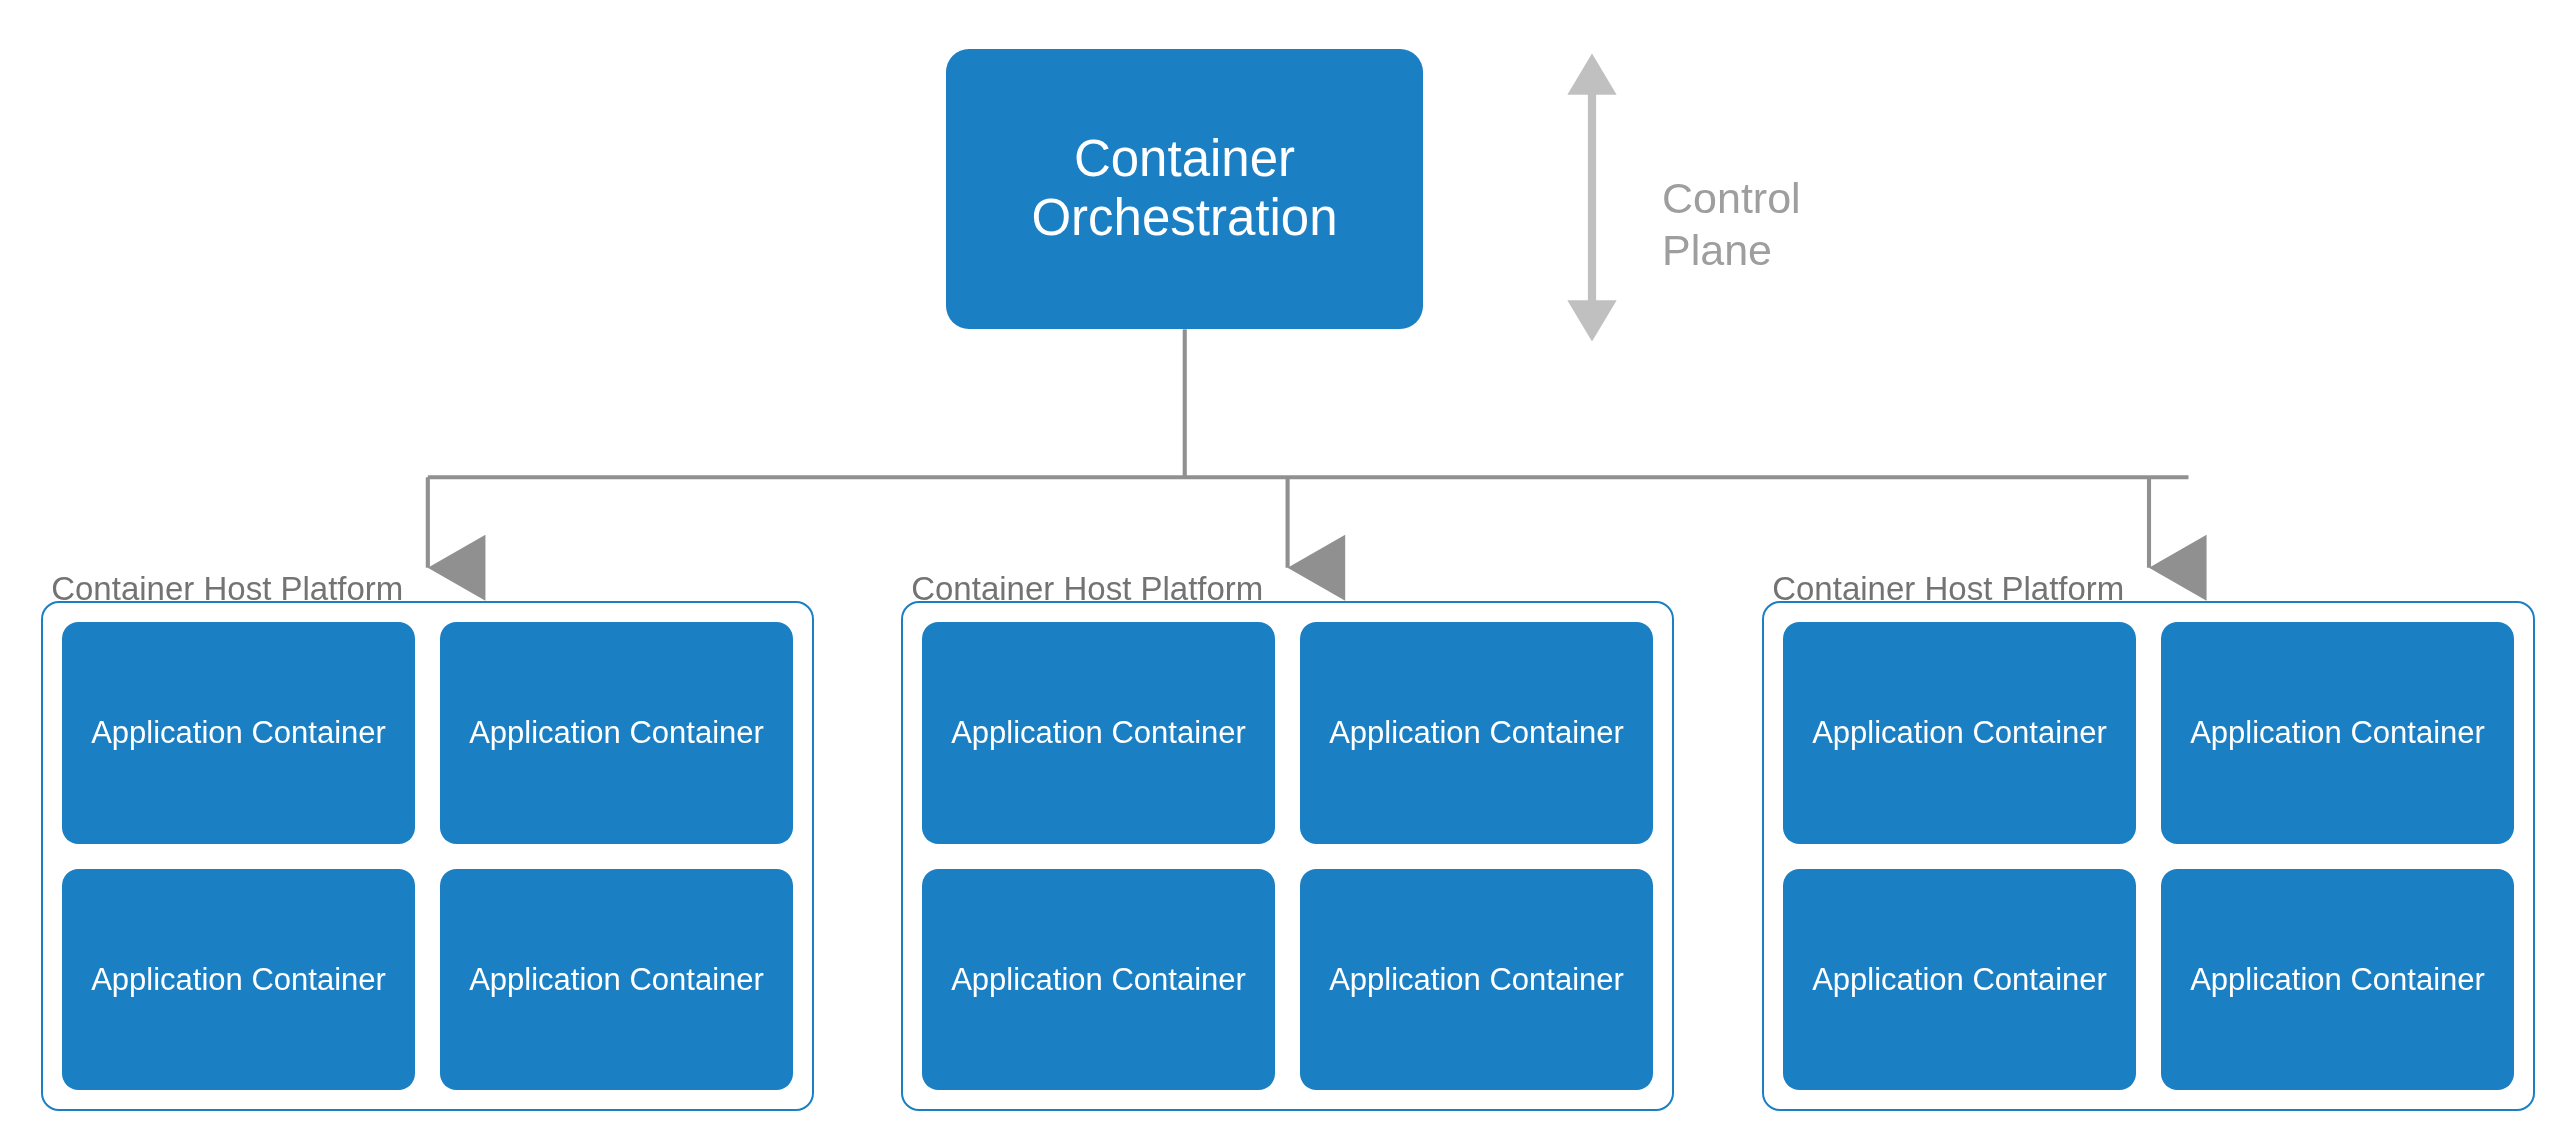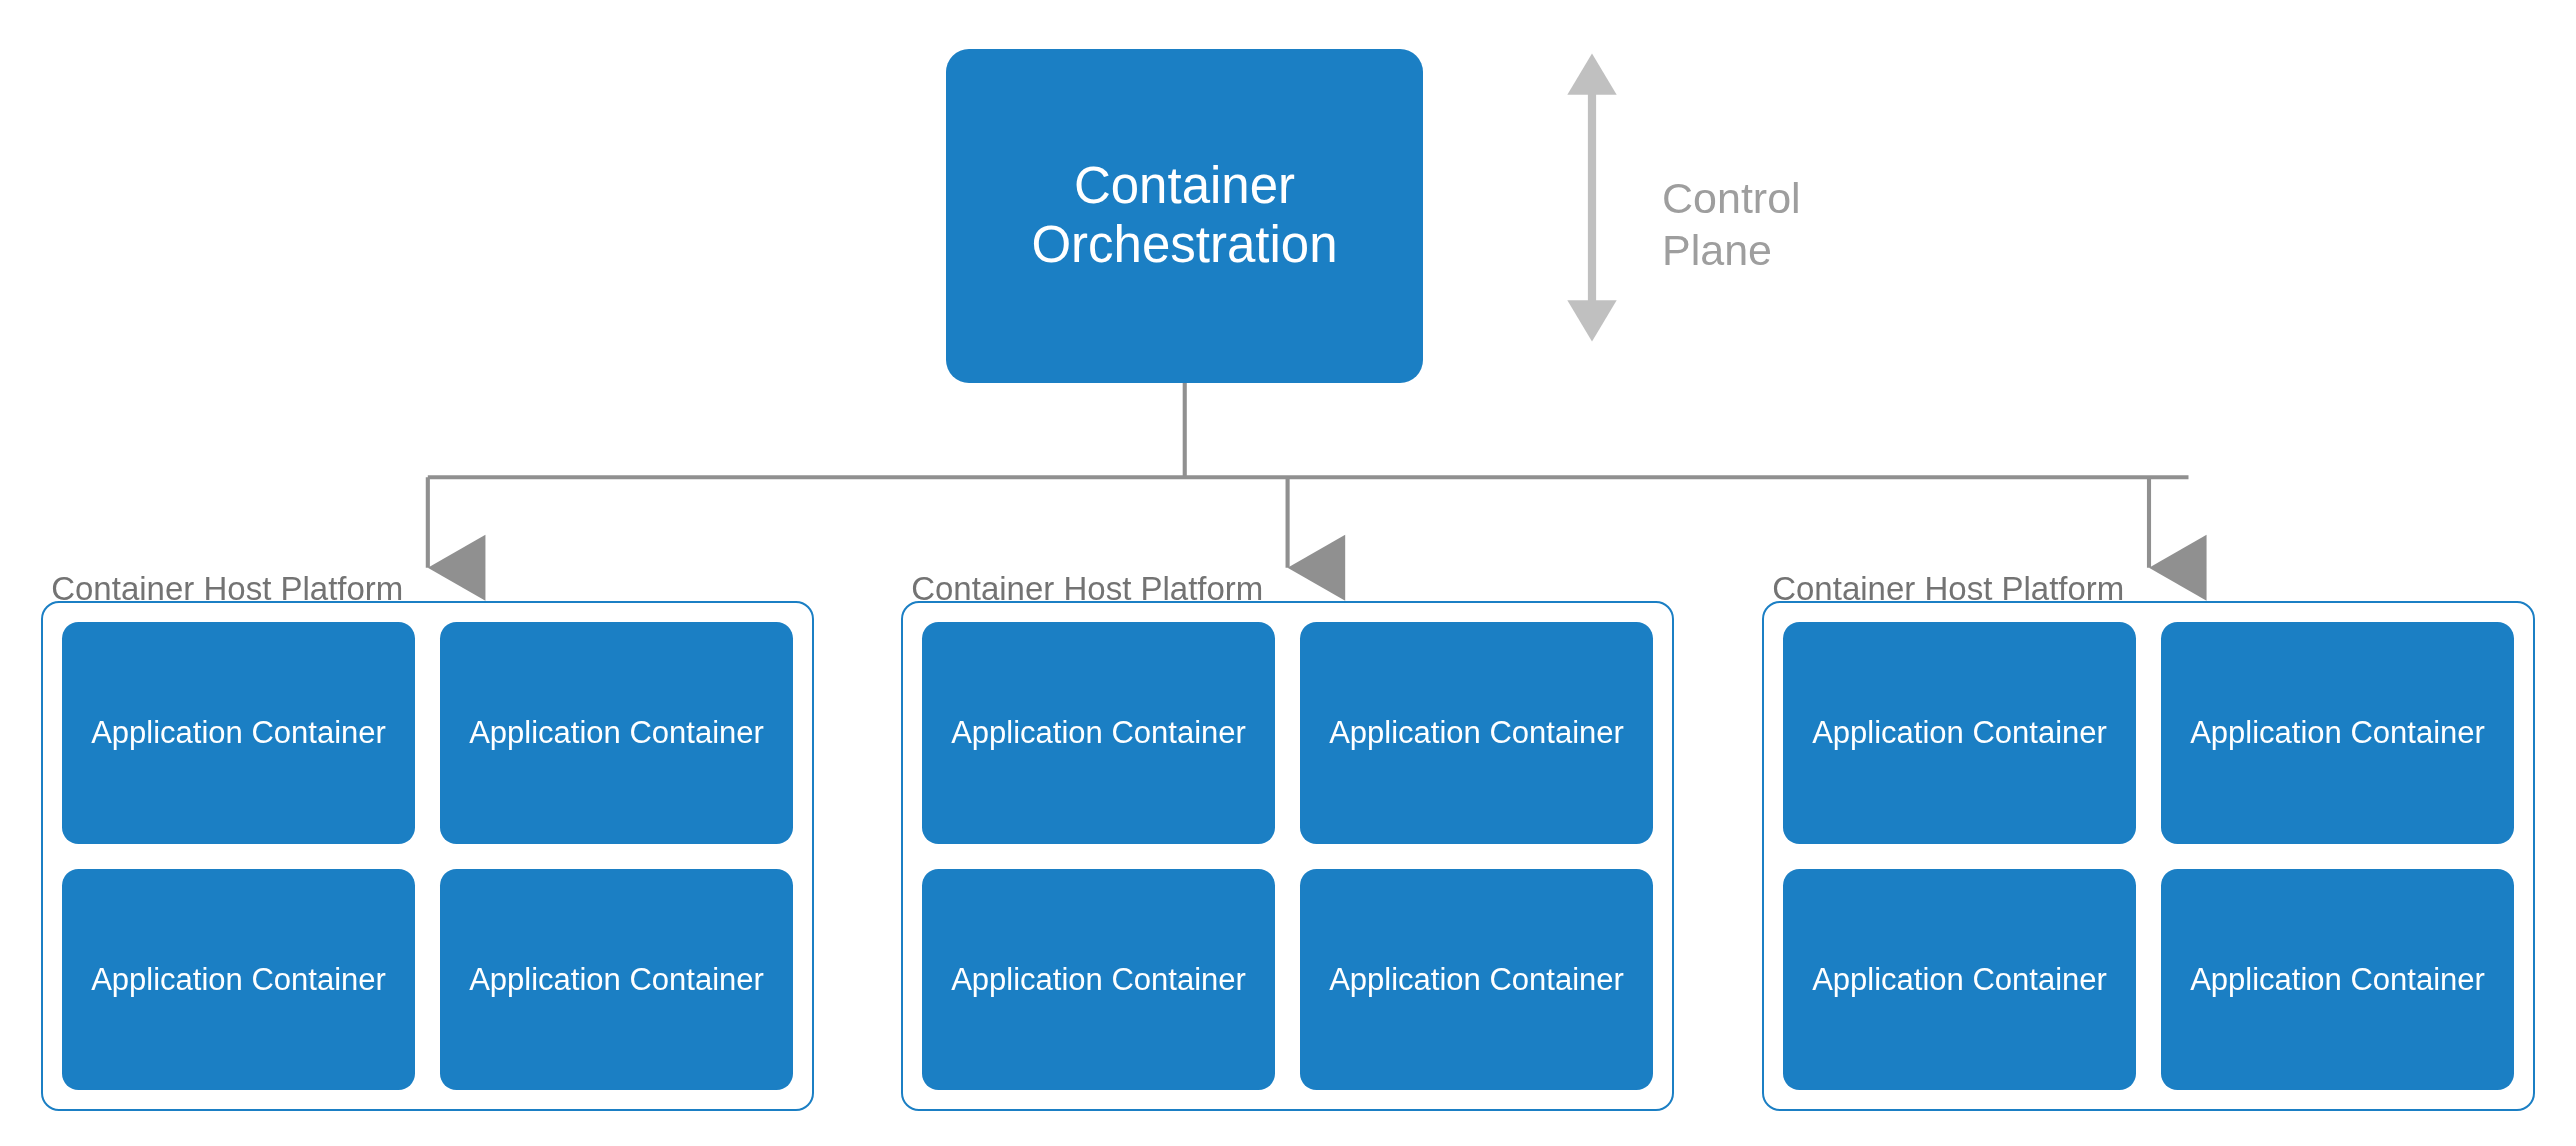--- a/index.html
+++ b/index.html
@@ -18,21 +18,21 @@
       height: 1147px;
       position: relative;
     }
 
     
     .orchestration-box {
       position: absolute;
       top: 49px;
       left: 946px;
       width: 477px;
-      height: 334px;
+      height: 280px;
       background-color: #1b7fc4;
       border-radius: 23px;
       display: flex;
       align-items: center;
       justify-content: center;
       text-align: center;
       color: #ffffff;
       font-size: 51px;
       font-weight: 400;
       line-height: 1.15;

